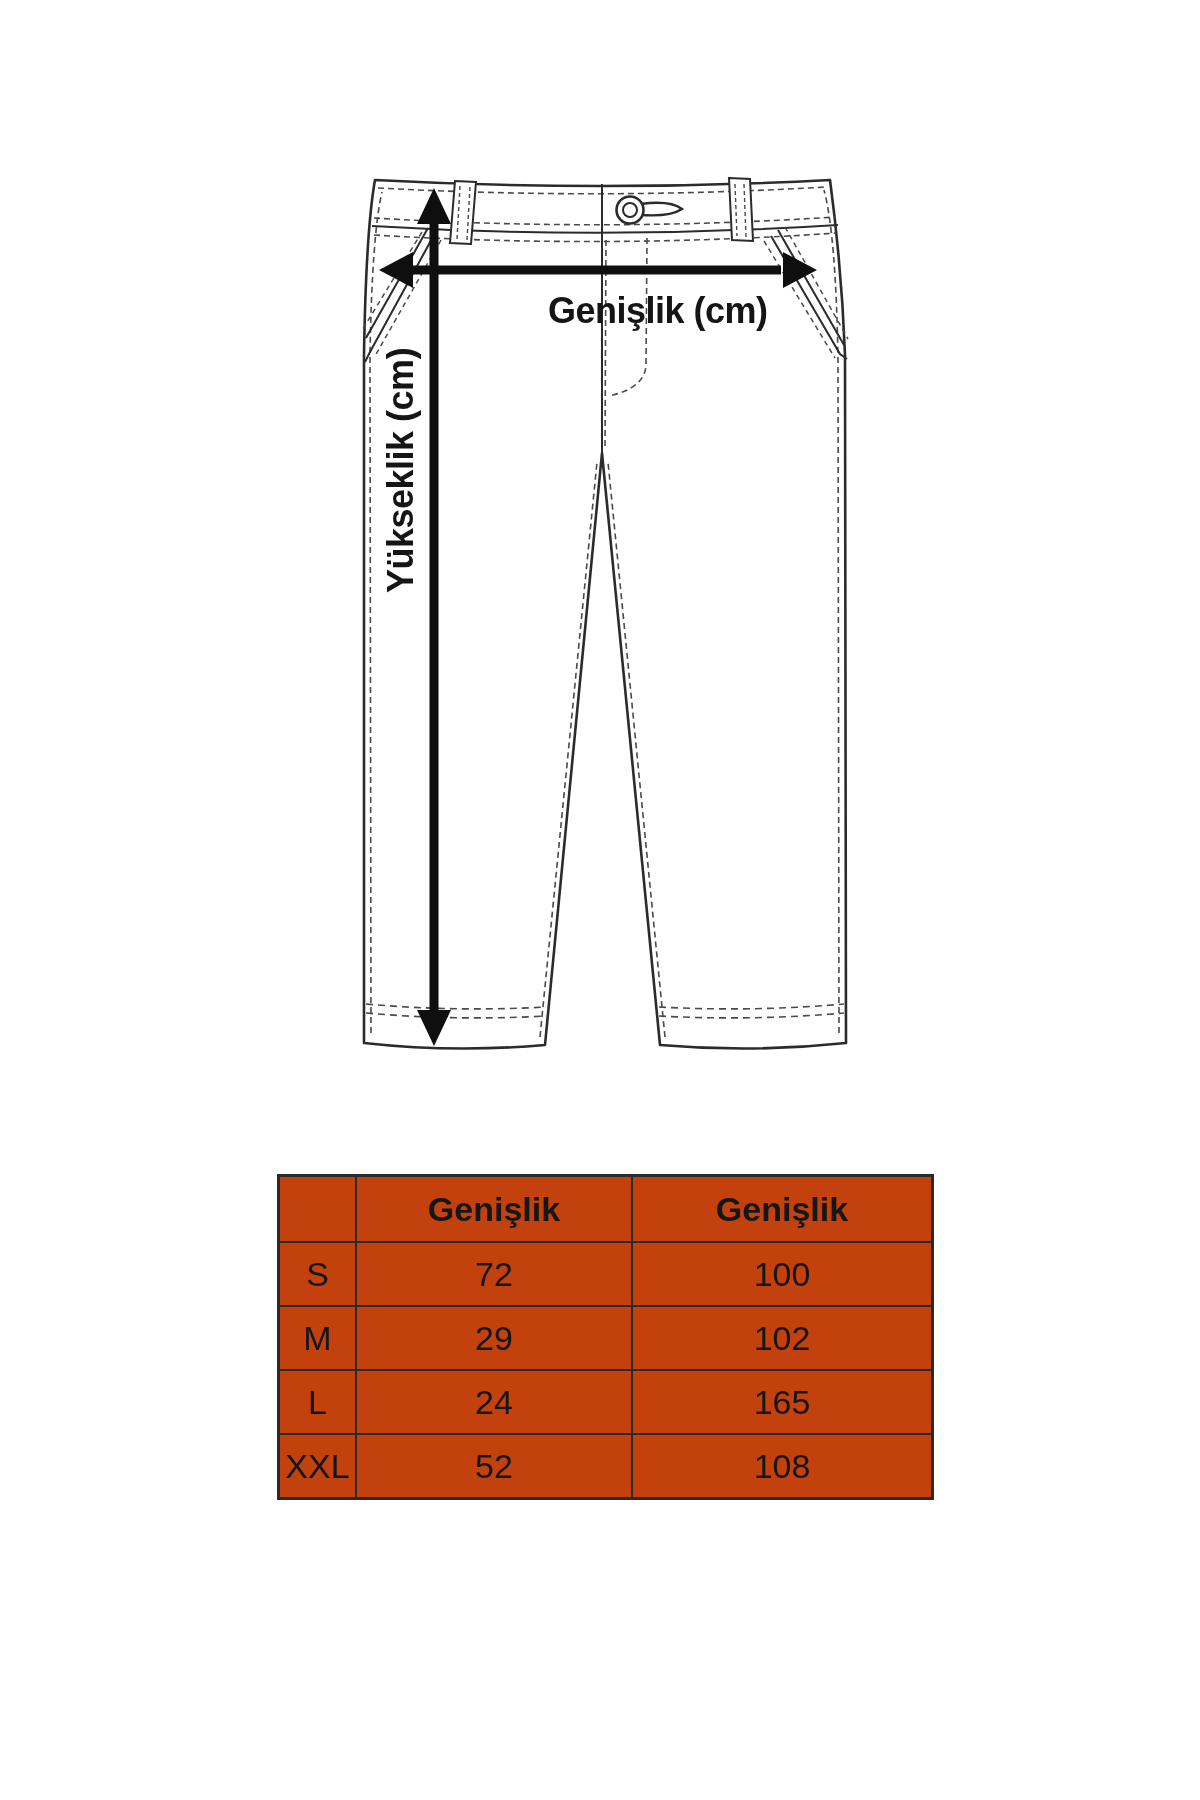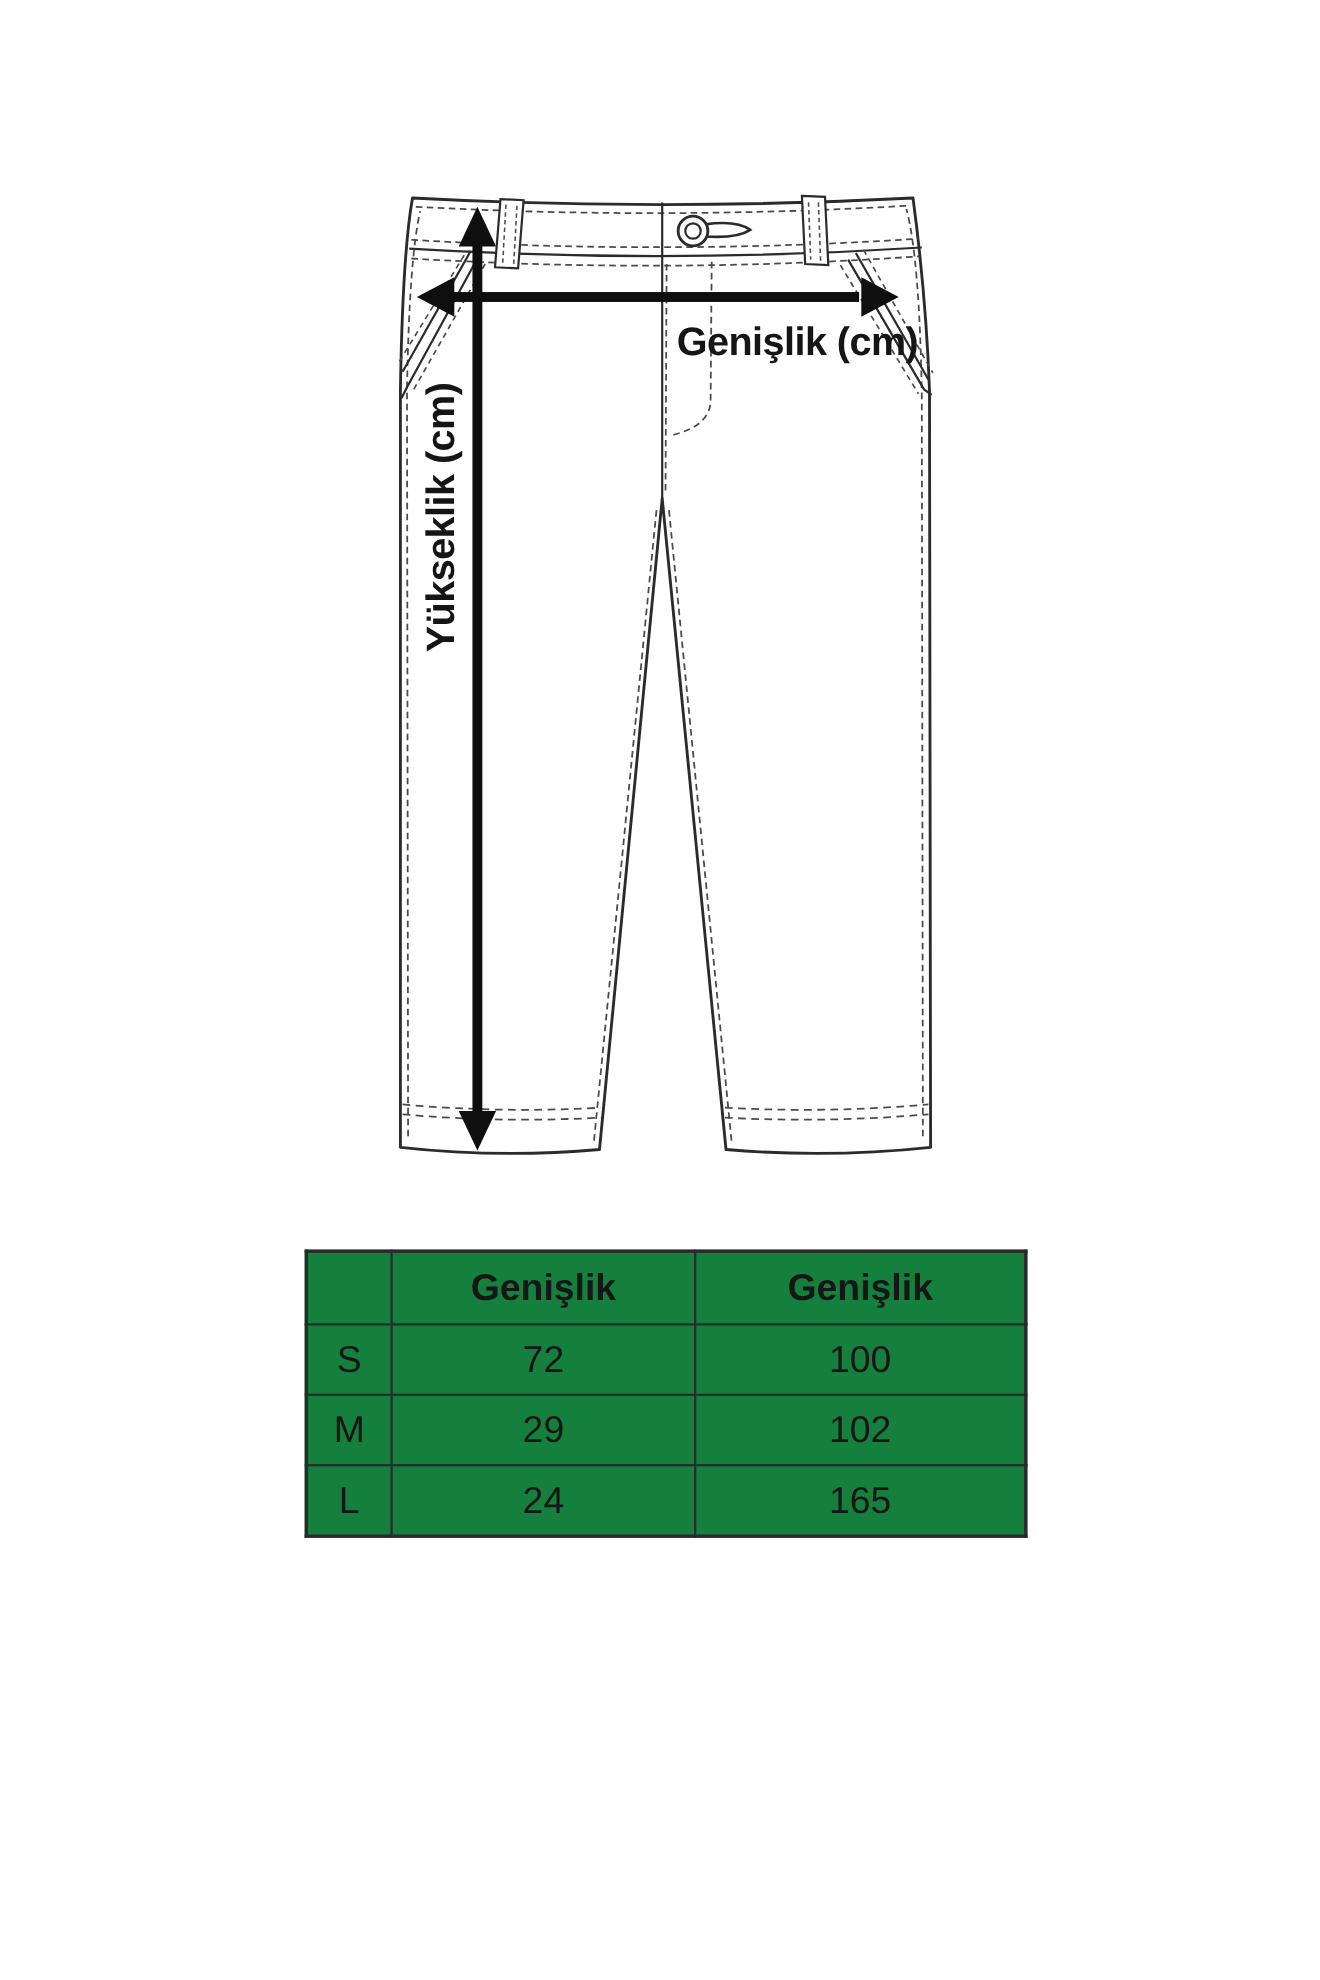--- a/index.html
+++ b/index.html
@@ -7,29 +7,29 @@
     position:relative;width:1200px;height:1800px;background:#ffffff;
     font-family:"Liberation Sans",sans-serif;color:#1a1a1a;overflow:hidden;
   }
   .diagram-wrap{position:absolute;left:300px;top:140px;width:600px;height:940px;}
   .diagram-wrap svg{display:block;width:600px;height:940px;}
 
   .dim-label{
     position:absolute;font-weight:700;font-size:36px;line-height:42px;
     color:#151515;white-space:nowrap;letter-spacing:-0.5px;
   }
-  .dim-label.width{left:596px;top:290px;width:258px;text-align:center;}
+  .dim-label.width{left:548px;top:290px;width:258px;text-align:left;}
   .dim-label.height{
     left:292px;top:461px;width:220px;height:44px;text-align:center;
     transform:rotate(-90deg);transform-origin:center center;
   }
 
   table.size-table{
-    position:absolute;left:277px;top:1136px;border-collapse:collapse;
-    table-layout:fixed;background:#15803d;
+    position:absolute;left:277px;top:1174px;border-collapse:collapse;
+    table-layout:fixed;background:#c2410c;
     border:3px solid #2a2a2a;
   }
   table.size-table th,table.size-table td{
     border:2px solid #2a2a2a;text-align:center;vertical-align:middle;
     font-size:34px;padding:0;color:#161616;
   }
   table.size-table th{font-weight:700;height:64px;}
   table.size-table td{font-weight:400;height:62px;}
   .col-size{width:75px;}
   .col-width{width:274px;}
@@ -147,16 +147,21 @@
       <tr>
         <td>M</td>
         <td>29</td>
         <td>102</td>
       </tr>
       <tr>
         <td>L</td>
         <td>24</td>
         <td>165</td>
       </tr>
+      <tr>
+        <td>XXL</td>
+        <td>52</td>
+        <td>108</td>
+      </tr>
     </tbody>
   </table>
 
 </div>
 
 </body></html>

